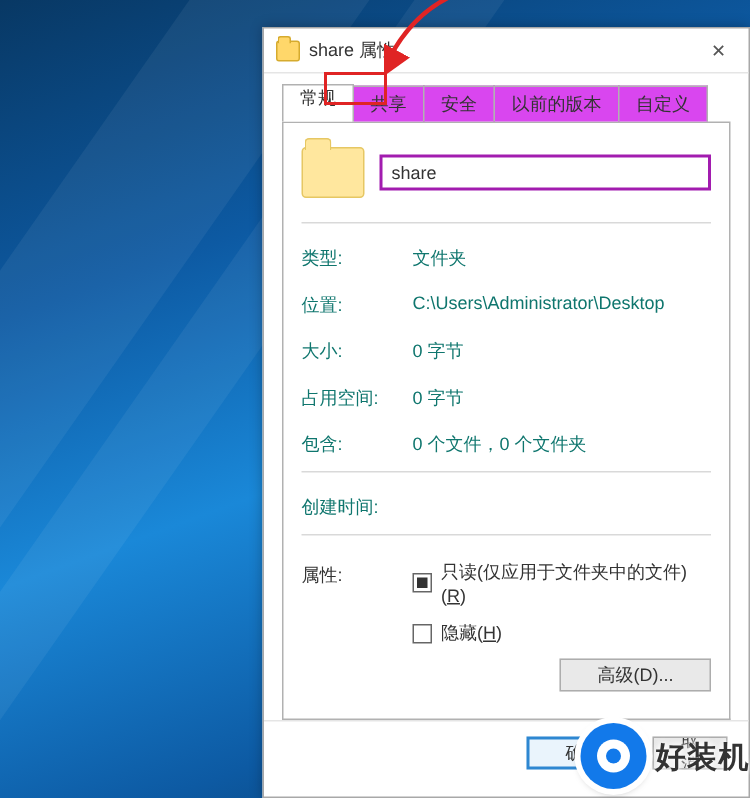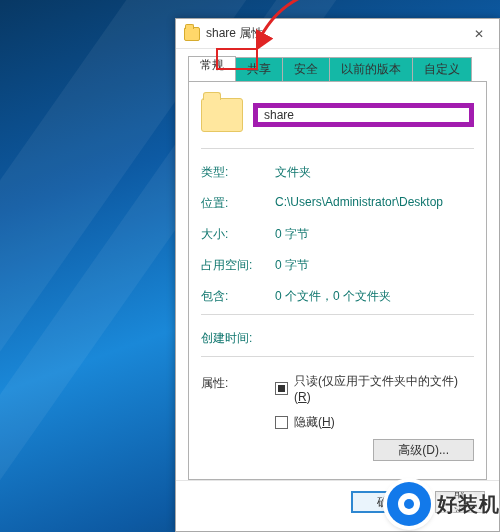--- a/index.html
+++ b/index.html
@@ -44,21 +44,21 @@
     display:flex; border-bottom:1px solid #b1b1b1; position:relative;
   }
   .tab {
     padding: 3px 11px; border:1px solid #b1b1b1; border-bottom:none;
     margin-right:-1px; background:#fff; color:#333; position:relative;
   }
   .tab.highlighted-arrow-target {  }
   .tab.active {
     z-index:2; padding-top:0; margin-top:-1px;
   }
-  .tab.inactive { background:#14b8a6; }
+  .tab.inactive { background:#d946ef; }
 
   .annot-arrow {
     position:absolute; top:-10px; left:256px; width:60px; height:60px;
     pointer-events:none; z-index:5;
   }
   .annot-arrow svg { width:100%; height:100%; }
   .annot-box {
     position:absolute; top:48px; left:216px; width:42px; height:22px;
     border:2px solid #e02424; pointer-events:none; z-index:5;
   }
@@ -72,21 +72,21 @@
   .big-folder {
     width:42px; height:34px; background:#ffe79e; border:1px solid #e6c763;
     border-radius:3px; position:relative;
   }
   .big-folder::before {
     content:""; position:absolute; top:-7px; left:1px; width:16px; height:7px;
     background:#ffe79e; border:1px solid #e6c763; border-bottom:none;
     border-radius:3px 3px 0 0;
   }
   .name-input {
-    flex:1; height:24px; border:5px solid #a21caf; padding:0 6px; color:#333;
+    flex:1; height:24px; border:2px solid #a21caf; padding:0 6px; color:#333;
   }
 
   .divider { height:1px; background:#d9d9d9; margin: 2px 0 8px 0; }
 
   .kv { display:flex; padding: 7px 0; color:#0f766e; }
   .kv .k { width:74px; flex-shrink:0; }
   .kv .v { flex:1; word-break:break-all; }
 
   .attr-row { display:flex; padding-top:8px; }
   .attr-row .k { width:74px; flex-shrink:0; color:#333; padding-top:2px; }

